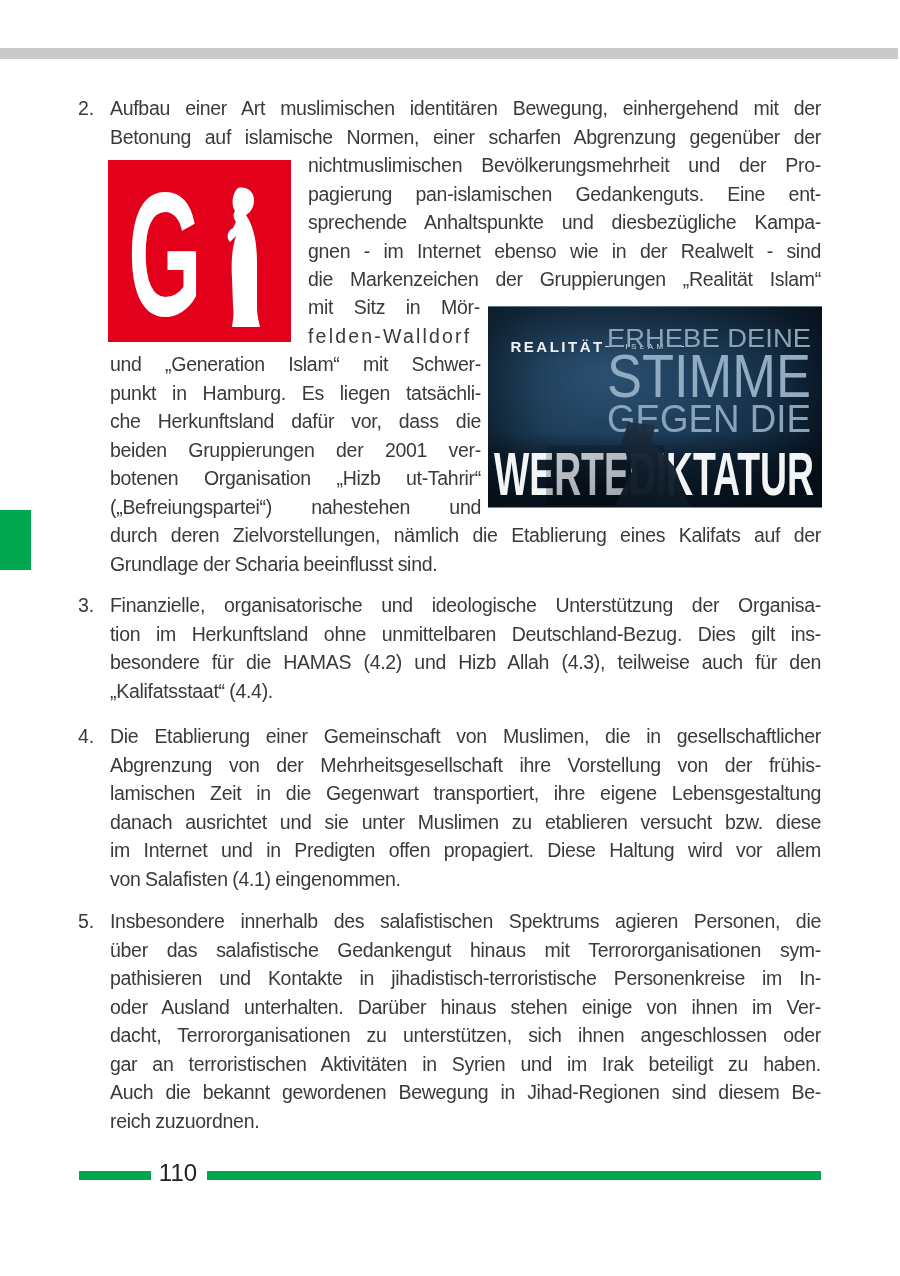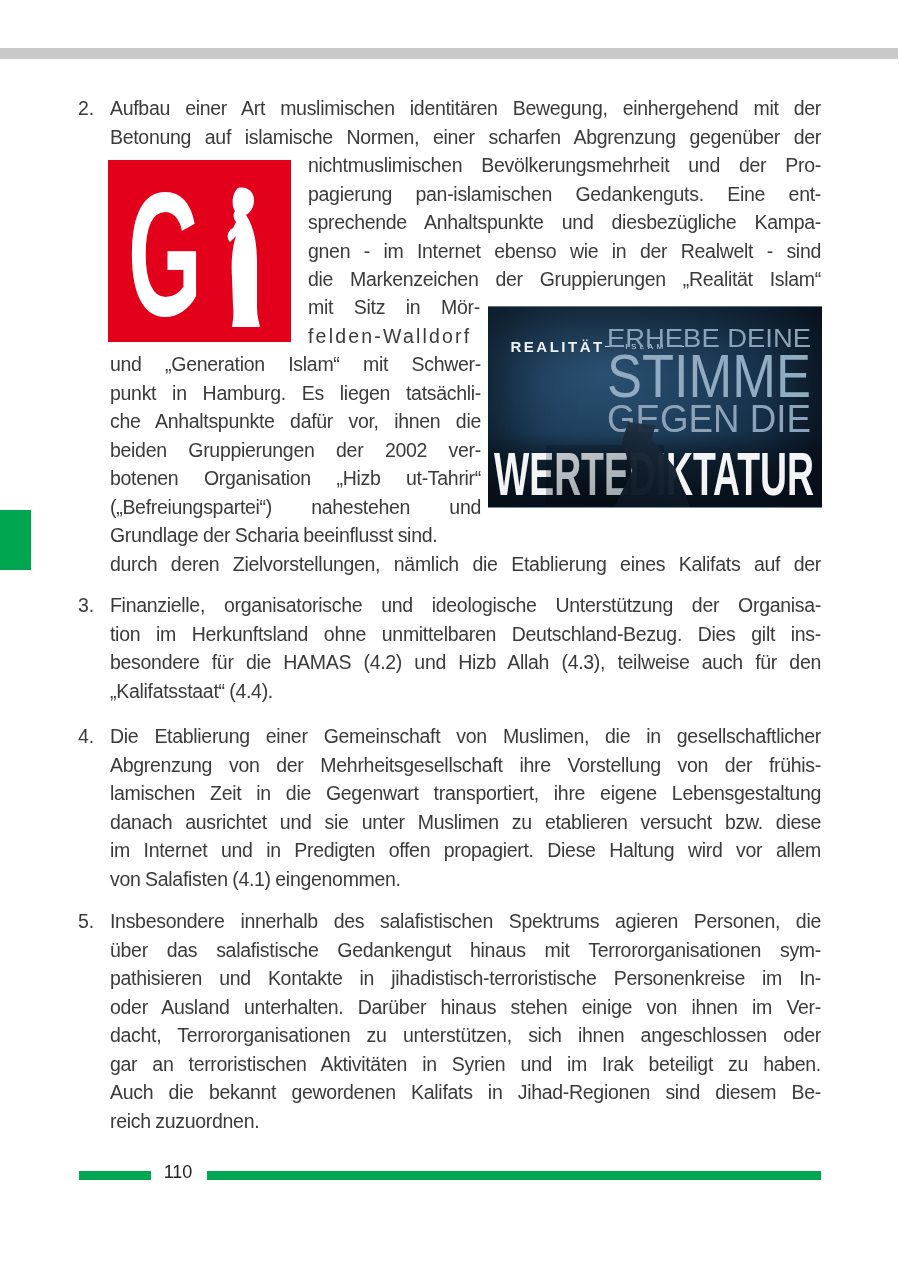--- a/index.html
+++ b/index.html
@@ -69,21 +69,21 @@
   .figure-dark { position:absolute; left:104px; top:115px; width:106px; height:87px;
     background:linear-gradient(195deg,#243648 0%, #101d2b 55%, #0a1420 100%);
     clip-path:polygon(34% 0%, 60% 4%, 56% 20%, 78% 52%, 93% 100%, 20% 100%, 38% 56%, 28% 24%);
     opacity:.96; }
 
   
   .green-marker { position:absolute; left:0; top:510px; width:31px; height:60px; background:#00a650; }
   .footer-bar-short { position:absolute; left:79px;  top:1171px; width:72px;  height:9px; background:#00a650; }
   .footer-bar-long  { position:absolute; left:207px; top:1171px; width:614px; height:9px; background:#00a650; }
   .footer-page-number { position:absolute; left:150px; top:1163px; width:56px; text-align:center;
-    font-size:18px; line-height:19px; color:#222222; }
+    font-size:24px; line-height:19px; color:#222222; }
 </style>
 </head>
 <body>
 
 <div class="page">
 
   <div class="top-bar"></div>
 
   <div class="num" id="n2">2.</div>
   <div class="text-block" id="b2a">
@@ -97,28 +97,28 @@
       <div class="tline">gnen - im Internet ebenso wie in der Realwelt - sind</div>
       <div class="tline">die Markenzeichen der Gruppierungen „Realität Islam“</div>
     </div>
   <div class="text-block" id="b2c">
       <div class="tline">mit Sitz in Mör-</div>
       <div class="tline">felden-Walldorf</div>
     </div>
   <div class="text-block" id="b2d">
       <div class="tline">und „Generation Islam“ mit Schwer-</div>
       <div class="tline">punkt in Hamburg. Es liegen tatsächli-</div>
-      <div class="tline">che Anhaltspunkte dafür vor, ihnen die</div>
-      <div class="tline">beiden Gruppierungen der 2002 ver-</div>
+      <div class="tline">che Herkunftsland dafür vor, dass die</div>
+      <div class="tline">beiden Gruppierungen der 2001 ver-</div>
       <div class="tline">botenen Organisation „Hizb ut-Tahrir“</div>
       <div class="tline">(„Befreiungspartei“) nahestehen und</div>
     </div>
   <div class="text-block" id="b2e">
+      <div class="tline">durch deren Zielvorstellungen, nämlich die Etablierung eines Kalifats auf der</div>
       <div class="tline last-left">Grundlage der Scharia beeinflusst sind.</div>
-      <div class="tline">durch deren Zielvorstellungen, nämlich die Etablierung eines Kalifats auf der</div>
     </div>
 
   <div class="gi-logo">
     <svg class="gi-letter-svg" width="100" height="182">
       <text x="0" y="155" font-size="177" textLength="74" lengthAdjust="spacingAndGlyphs">G</text>
     </svg>
     <svg class="gi-figure" width="46" height="144" viewBox="0 0 46 144" preserveAspectRatio="none">
       <path fill="#ffffff" d="M20,2 C28,0 36,5 36,14 C36,21 33,26 28,29 L31,34 C37,46 39,60 39,78
         L39,122 C39,130 41,136 42,141 L14,141 C15,134 16,128 15,120 L14,92 C13,76 14,62 18,50
         L12,56 C8,52 9,45 15,42 L18,36 C15,32 15,28 17,25 C13,20 14,7 20,2 Z"></path>
@@ -175,21 +175,21 @@
     </div>
 
   <div class="num" id="n5">5.</div>
   <div class="text-block" id="b5">
       <div class="tline">Insbesondere innerhalb des salafistischen Spektrums agieren Personen, die</div>
       <div class="tline">über das salafistische Gedankengut hinaus mit Terrororganisationen sym-</div>
       <div class="tline">pathisieren und Kontakte in jihadistisch-terroristische Personenkreise im In-</div>
       <div class="tline">oder Ausland unterhalten. Darüber hinaus stehen einige von ihnen im Ver-</div>
       <div class="tline">dacht, Terrororganisationen zu unterstützen, sich ihnen angeschlossen oder</div>
       <div class="tline">gar an terroristischen Aktivitäten in Syrien und im Irak beteiligt zu haben.</div>
-      <div class="tline">Auch die bekannt gewordenen Kalifats in Jihad-Regionen sind diesem Be-</div>
+      <div class="tline">Auch die bekannt gewordenen Bewegung in Jihad-Regionen sind diesem Be-</div>
       <div class="tline last-left">reich zuzuordnen.</div>
     </div>
 
   <div class="green-marker"></div>
 
   <div class="footer-bar-short"></div>
   <div class="footer-page-number">110</div>
   <div class="footer-bar-long"></div>
 
 </div>

